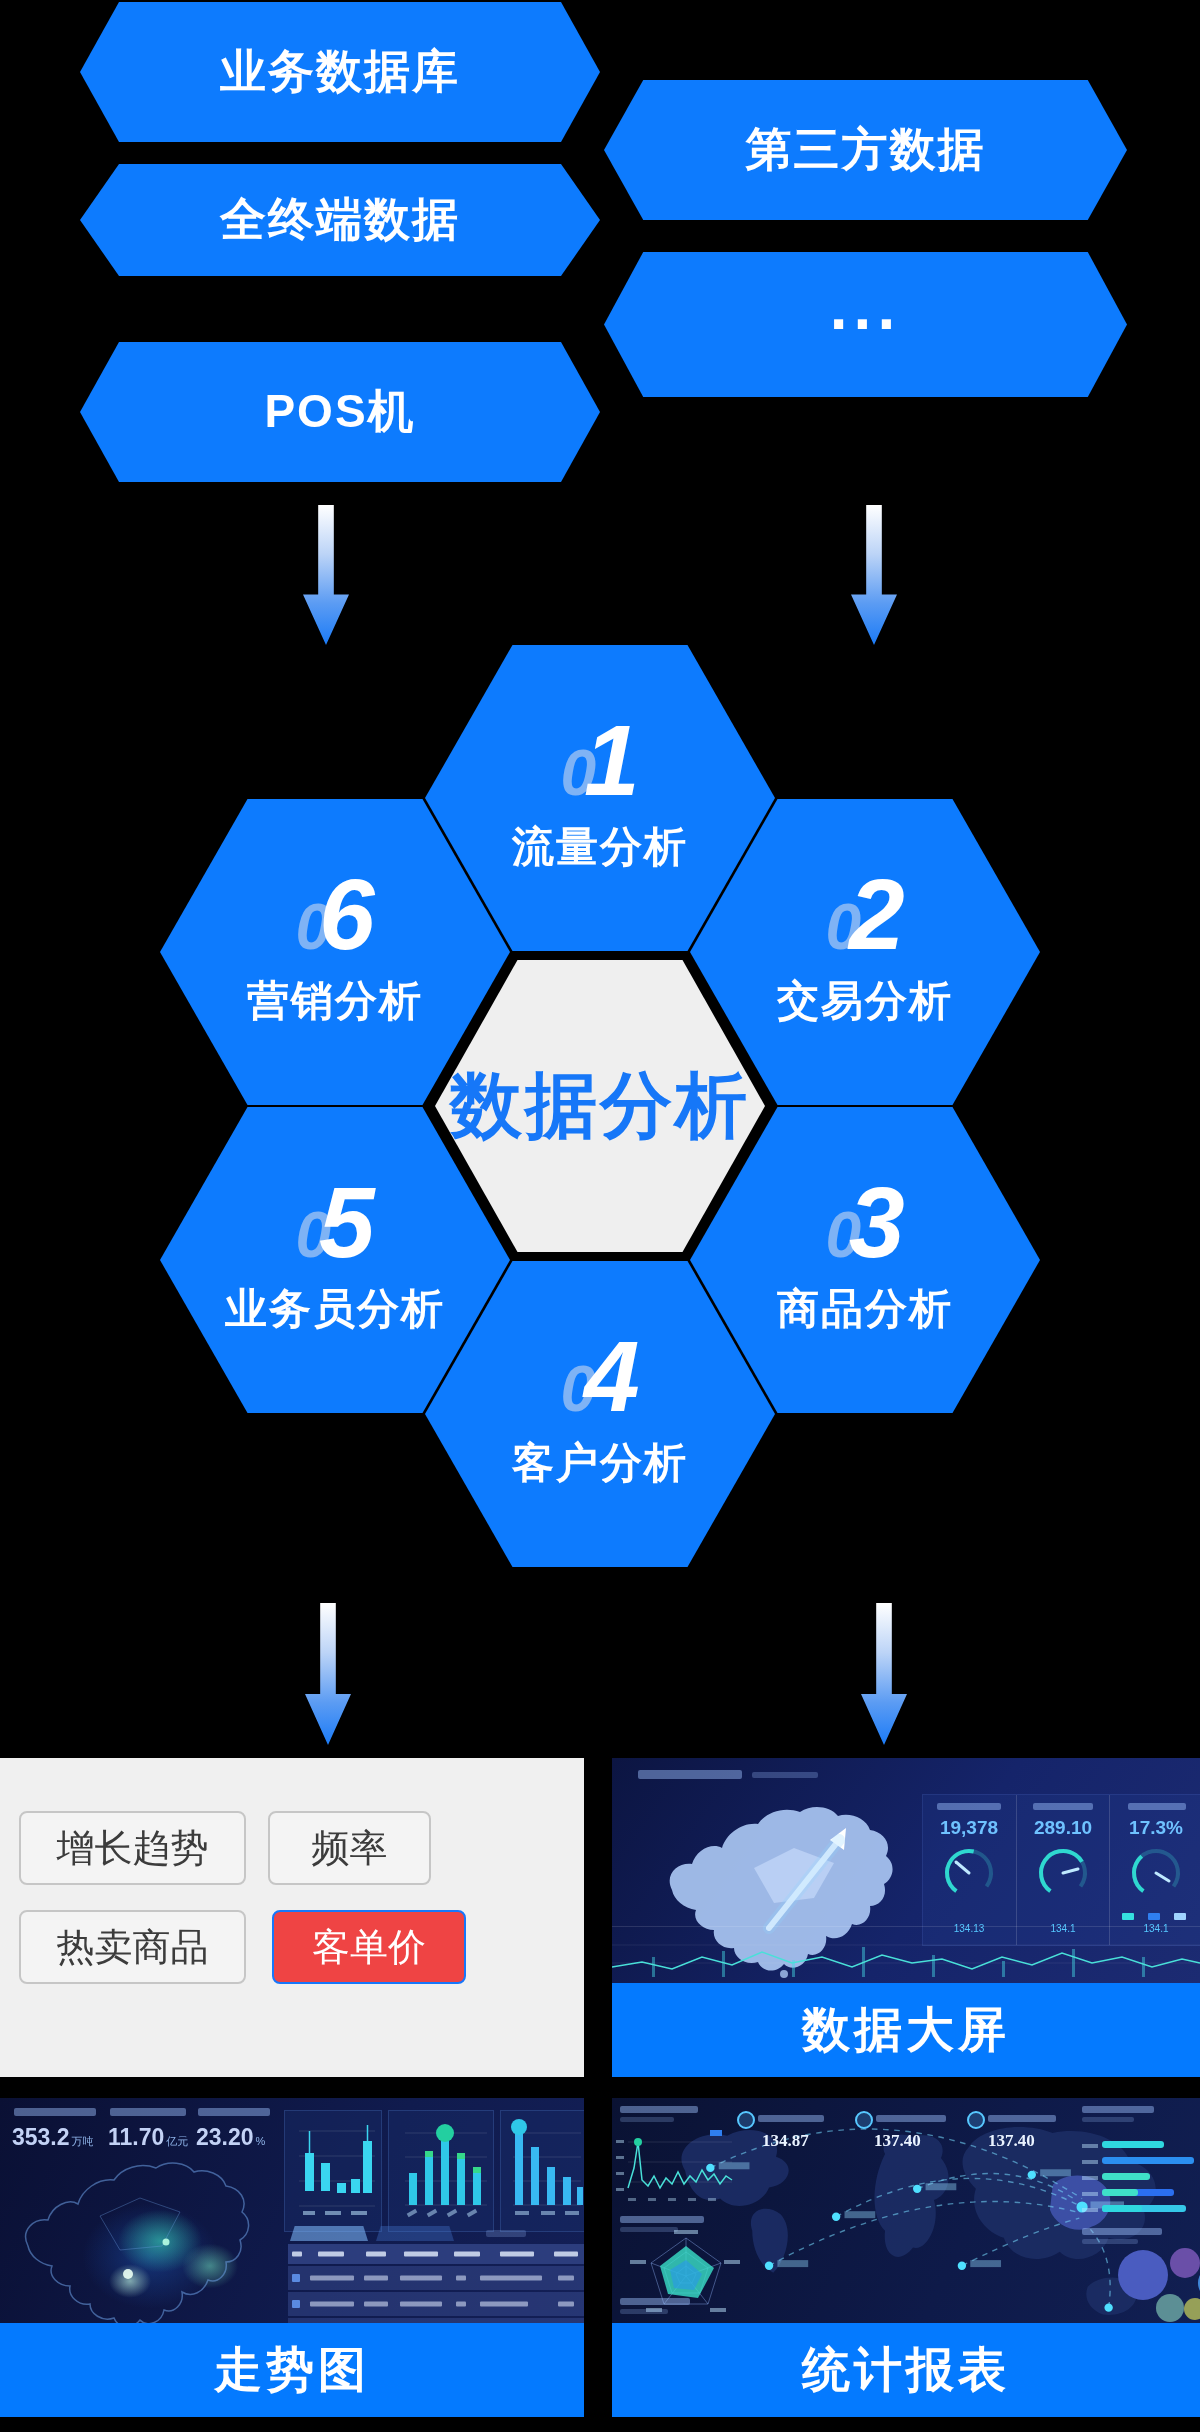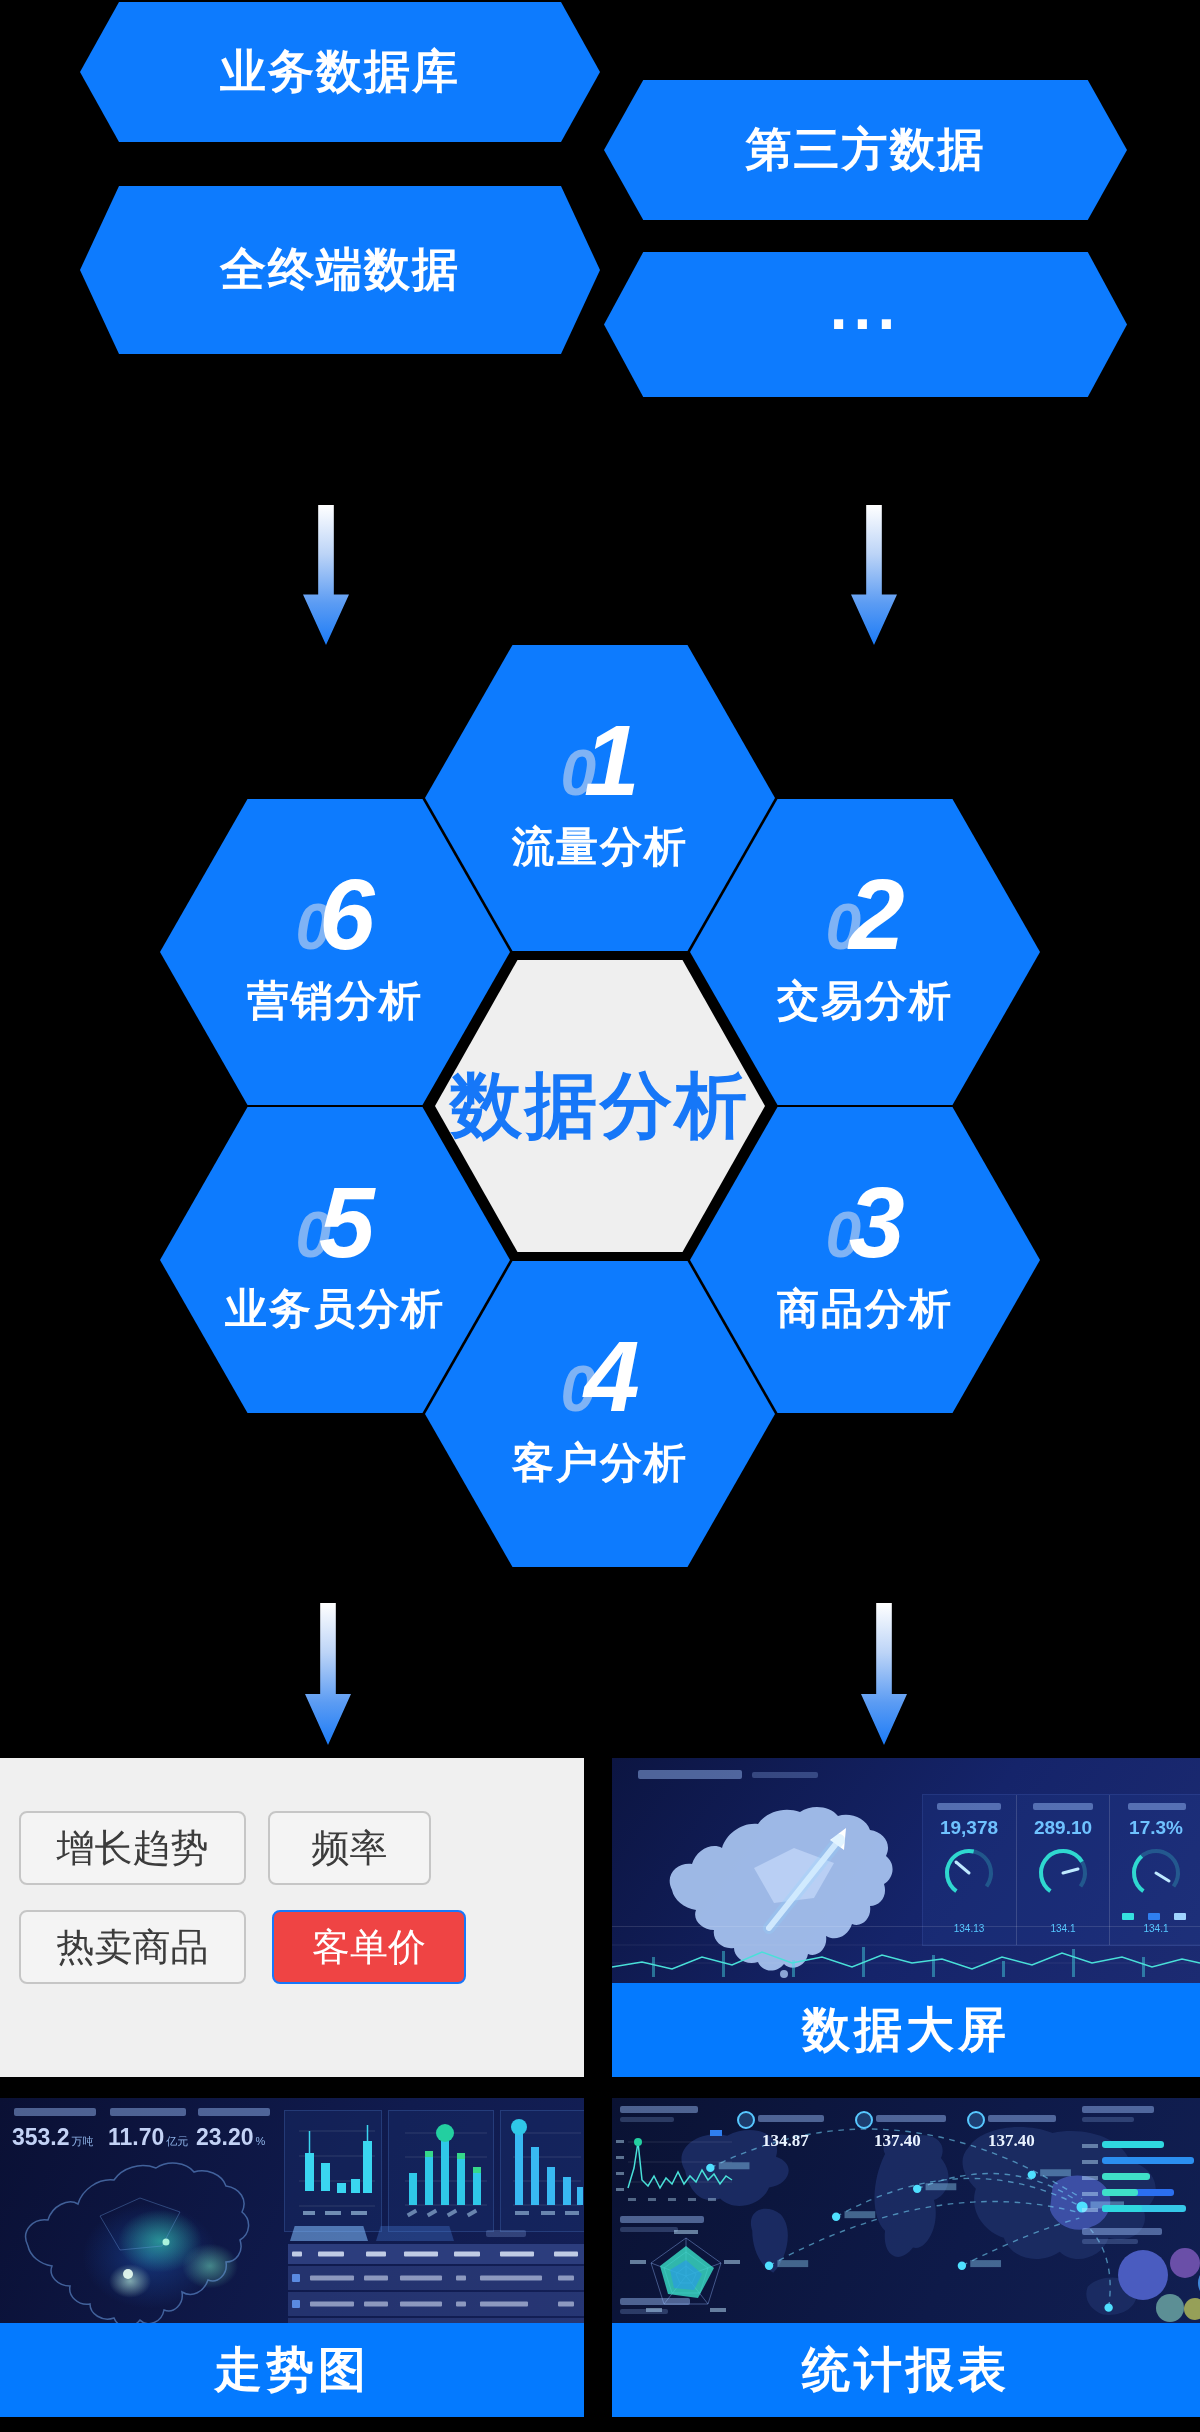--- a/index.html
+++ b/index.html
@@ -4,21 +4,21 @@
 <style>
   html,body{margin:0;padding:0;background:#000;}
   .stage{position:relative;width:1200px;height:2432px;background:#000;overflow:hidden;
          font-family:"Liberation Sans","DejaVu Sans",sans-serif;}
 
   
   .banner{position:absolute;background:#0d7bfe;display:flex;align-items:center;justify-content:center;
           color:#fff;font-size:46px;font-weight:600;letter-spacing:2px;
           clip-path:polygon(0 50%,7.5% 0,92.5% 0,100% 50%,92.5% 100%,7.5% 100%);}
   .banner-l1{left:80px;top:2px;width:520px;height:140px;}
-  .banner-l2{left:80px;top:186px;width:520px;height:168px;justify-content:center;}
+  .banner-l2{left:80px;top:164px;width:520px;height:112px;justify-content:center;}
   .banner-l3{left:80px;top:342px;width:520px;height:140px;}
   .banner-r1{left:604px;top:80px;width:523px;height:140px;}
   .banner-r2{left:604px;top:252px;width:523px;height:145px;}
   .banner-r2 .banner-label{transform:translateY(-18px);font-size:64px;font-weight:800;letter-spacing:6px;}
 
   
   .arrow{position:absolute;width:46px;
          background:linear-gradient(180deg,#ffffff 0%,#bcd4f7 35%,#5c9cf3 70%,#1b7bf7 100%);
          clip-path:polygon(33% 0,67% 0,67% 64%,100% 64%,50% 100%,0 64%,33% 64%);}
   .arrow-t1{left:303px;top:505px;height:140px;}
@@ -106,20 +106,23 @@
     <span class="banner-label">第三方数据</span>
   </div>
   <div class="banner banner-l1">
     <span class="banner-label">业务数据库</span>
   </div>
   <div class="banner banner-l2">
     <span class="banner-label">全终端数据</span>
   </div>
   <div class="banner banner-r2">
     <span class="banner-label">...</span>
+  </div>
+  <div class="banner banner-l3">
+    <span class="banner-label">POS机</span>
   </div>
 
   <div class="arrow arrow-t1"></div>
   <div class="arrow arrow-t2"></div>
 
   <div class="hex hx1">
     <div class="num">
         <span class="zero">0</span>
         <span class="digit">1</span>
       </div>

